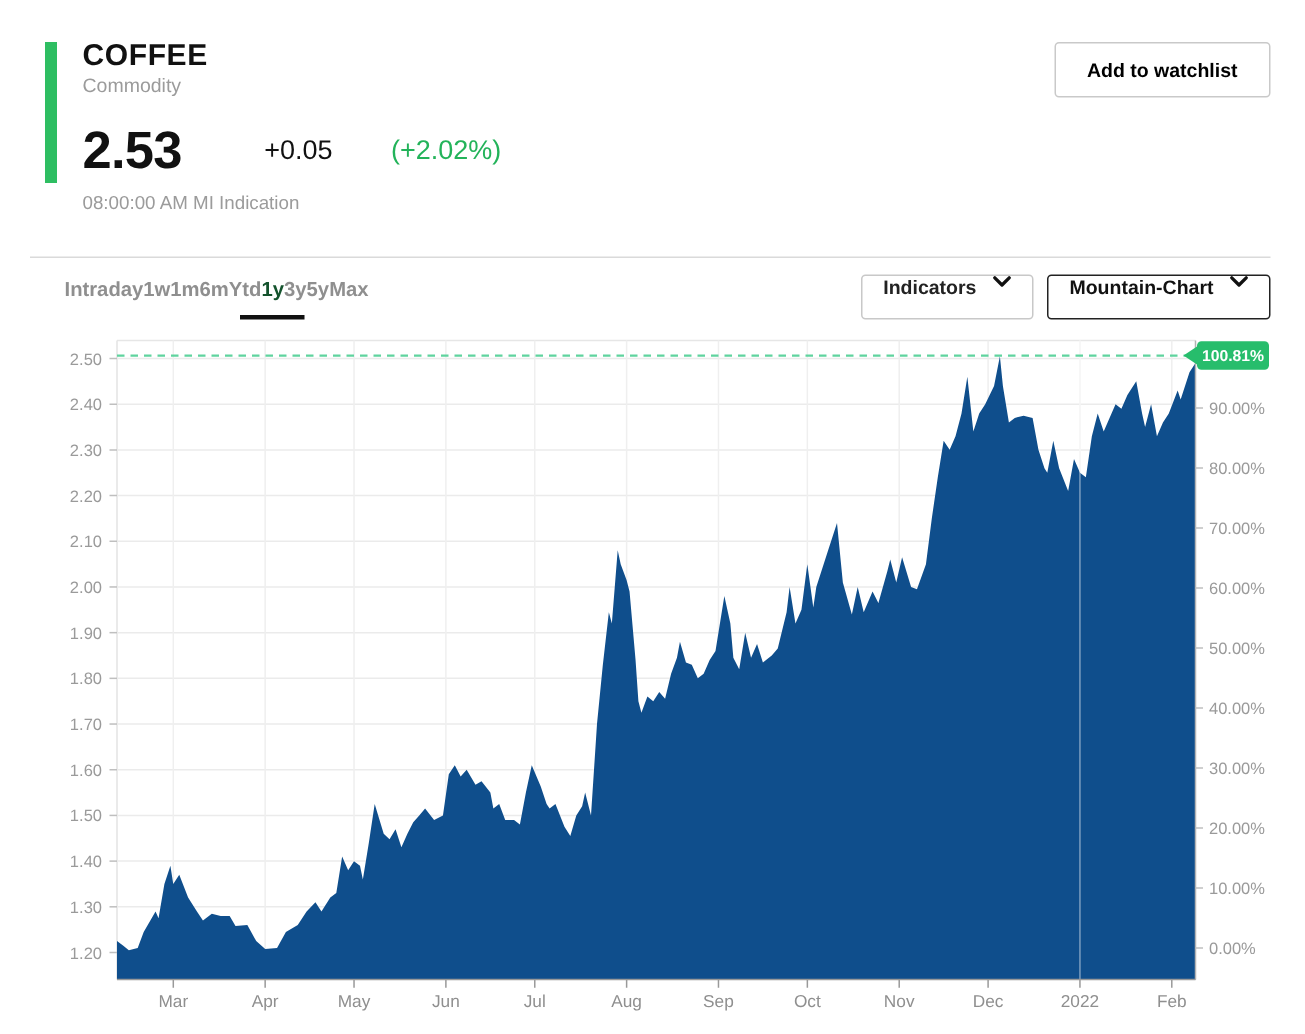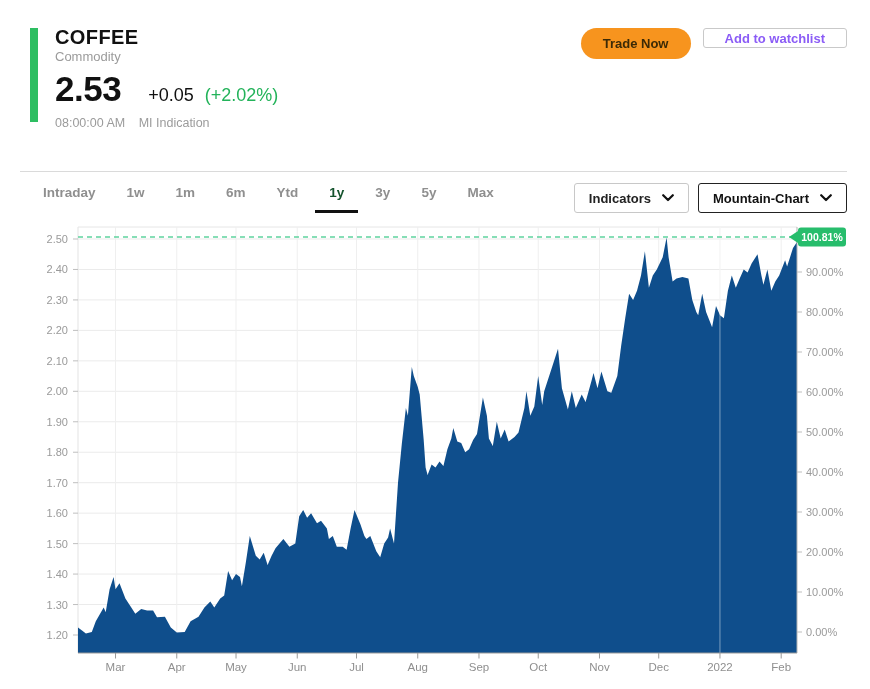--- a/index.html
+++ b/index.html
@@ -5,41 +5,41 @@
   html,body{margin:0;padding:0;background:#fff;}
   body{width:870px;height:689px;position:relative;overflow:hidden;
        font-family:"Liberation Sans",sans-serif;color:#111;}
 
   
   .accent-bar{position:absolute;left:30px;top:28px;width:8px;height:94px;}
   .title-block{position:absolute;left:55px;top:26px;}
   .title-row{display:flex;align-items:baseline;flex-direction:column;}
   .symbol{font-size:20px;font-weight:800;letter-spacing:.4px;margin:0;}
   .instrument-type{font-size:13px;color:#9b9b9b;font-weight:400;}
-  .price-row{display:flex;align-items:flex-end;margin-top:7px;}
+  .price-row{display:flex;align-items:center;margin-top:19px;gap:28px;}
   .last-price{font-size:35px;font-weight:800;letter-spacing:-.5px;line-height:1;}
   .chg{font-size:18px;font-weight:400;margin-left:27px;}
   .chg.pct{margin-left:11px;}
   .meta-row{margin-top:10px;font-size:12.5px;color:#9b9b9b;}
-  .meta-row span + span{margin-left:10px;}
+  .meta-row span + span{}
   .header-actions{position:absolute;top:28px;right:23px;display:flex;gap:12px;}
   .btn-trade{width:110px;height:31px;border:none;border-radius:16px;cursor:pointer;
              font-family:inherit;font-size:13px;font-weight:700;color:#3c2a06;}
-  .btn-watch{height:20px;padding:0 21px;background:#fff;border:1px solid #c9c9c9;border-radius:3px;
-             font-family:inherit;font-size:13px;font-weight:700;color:#8b5cf6;cursor:pointer;}
+  .btn-watch{height:37px;padding:0 21px;background:#fff;border:1px solid #c9c9c9;border-radius:3px;
+             font-family:inherit;font-size:13px;font-weight:700;color:#000000;cursor:pointer;}
 
   
   .range-bar{position:absolute;top:171px;left:20px;right:23px;height:44px;
              border-top:1px solid #dadada;}
-  .range-tabs{display:flex;gap:31px;padding:13px 0 0 23px;}
+  .range-tabs{display:flex;padding:13px 0 0 23px;}
   .range-tab{font-size:13.5px;font-weight:700;color:#8f8f8f;cursor:pointer;position:relative;}
   .range-tab.active{color:#14532d;}
   .range-tab.active::after{content:"";position:absolute;left:-14px;right:-14px;top:25px;height:3px;background:#111;}
   .chart-controls{position:absolute;top:11px;right:0;display:flex;gap:9px;}
-  .ctrl-btn{display:flex;align-items:center;gap:11px;height:30px;padding:0 14px;background:#fff;
+  .ctrl-btn{display:flex;gap:11px;height:30px;padding:0 14px;background:#fff;
             border:1px solid #c8c8c8;border-radius:3px;font-family:inherit;
             font-size:13px;font-weight:700;color:#222;cursor:pointer;}
   .ctrl-btn.strong{border:1.5px solid #222;color:#111;}
   .chev{display:block;}
 
   
   .chart-wrap{position:absolute;left:0;top:225px;width:870px;height:464px;}
   svg text{font-family:"Liberation Sans",sans-serif;}
 </style>
 </head>
@@ -57,21 +57,20 @@
     <span class="chg">+0.05</span>
     <span class="chg pct" style="color: rgb(35, 179, 90);">(+2.02%)</span>
   </div>
   <div class="meta-row">
     <span>08:00:00 AM</span>
     <span>MI Indication</span>
   </div>
 </div>
 
 <div class="header-actions">
-  <button class="btn-trade" style="background: rgb(247, 148, 30);">Trade Now</button>
   <button class="btn-watch">Add to watchlist</button>
 </div>
 
 <nav class="range-bar">
   <div class="range-tabs" id="range-tabs">
       <span class="range-tab">Intraday</span>
       <span class="range-tab">1w</span>
       <span class="range-tab">1m</span>
       <span class="range-tab">6m</span>
       <span class="range-tab">Ytd</span>

